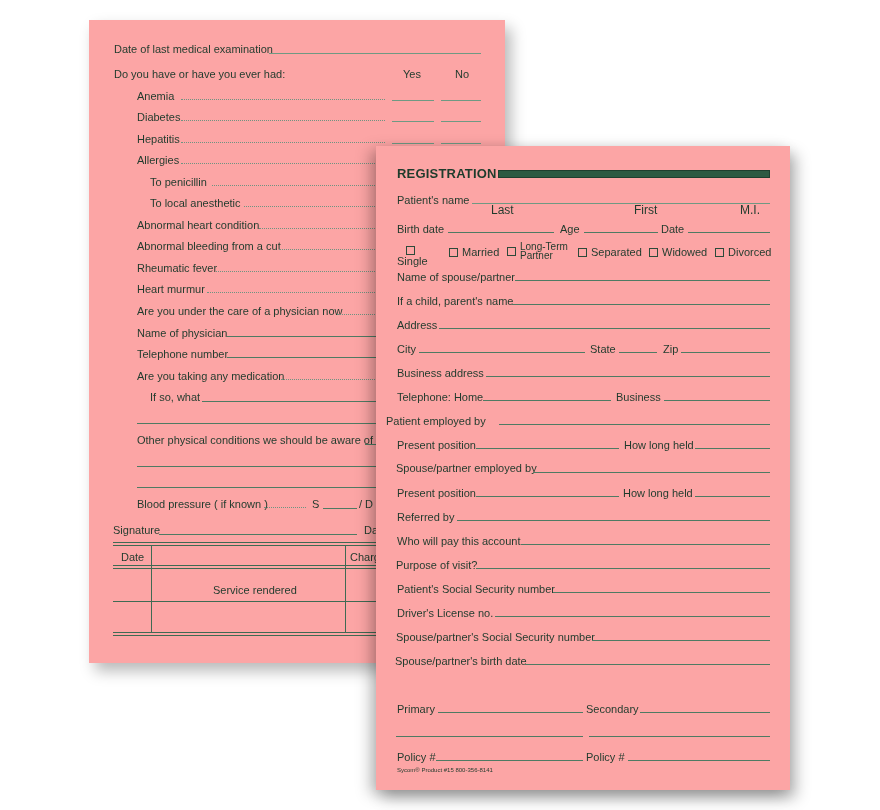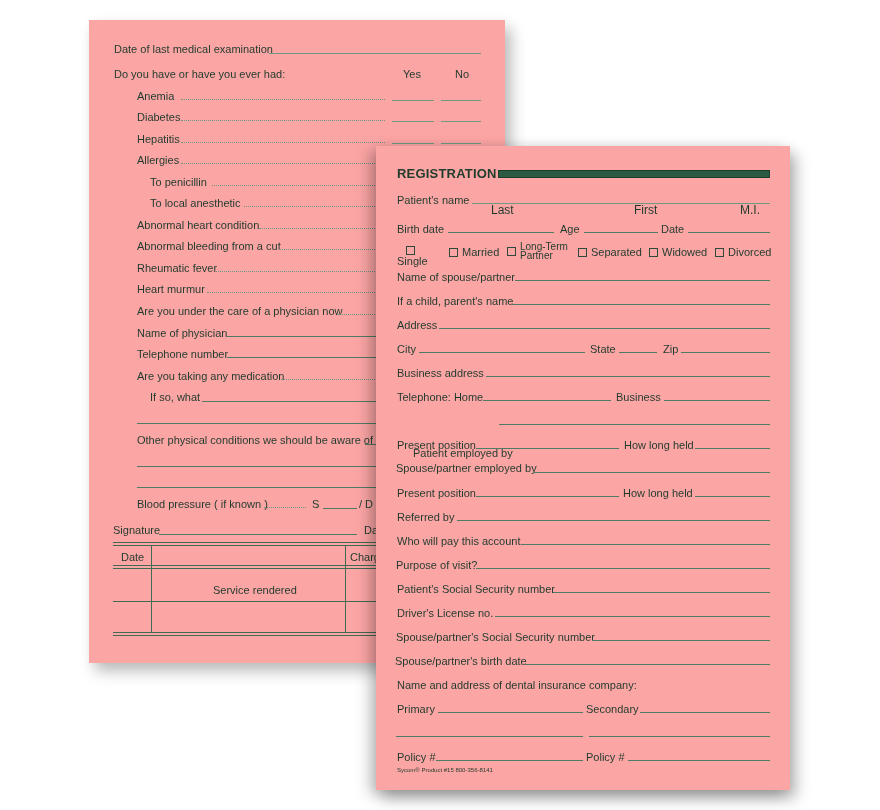--- a/index.html
+++ b/index.html
@@ -209,21 +209,21 @@
   <div class="line" style="left:305px;top:206px;width:89px;"></div>
 
   <span class="abs" style="left:21px;top:221px;">Business address</span>
   <div class="line" style="left:110px;top:230px;width:284px;"></div>
 
   <span class="abs" style="left:21px;top:245px;">Telephone: Home</span>
   <div class="line" style="left:107px;top:254px;width:128px;"></div>
   <span class="abs" style="left:240px;top:245px;">Business</span>
   <div class="line" style="left:288px;top:254px;width:106px;"></div>
 
-  <span class="abs" style="left:37px;top:269px;margin-top:32px;">Patient employed by</span>
+  <span class="abs" style="left:10px;top:269px;">Patient employed by</span>
   <div class="line" style="left:123px;top:278px;width:271px;"></div>
 
   <span class="abs" style="left:21px;top:293px;">Present position</span>
   <div class="line" style="left:100px;top:302px;width:143px;"></div>
   <span class="abs" style="left:248px;top:293px;">How long held</span>
   <div class="line" style="left:319px;top:302px;width:75px;"></div>
 
   <span class="abs" style="left:20px;top:316px;">Spouse/partner employed by</span>
   <div class="line" style="left:157px;top:326px;width:237px;"></div>
 
@@ -246,21 +246,20 @@
 
   <span class="abs" style="left:21px;top:461px;">Driver's License  no.</span>
   <div class="line" style="left:119px;top:470px;width:275px;"></div>
 
   <span class="abs" style="left:20px;top:485px;">Spouse/partner's Social Security number</span>
   <div class="line" style="left:216px;top:494px;width:178px;"></div>
 
   <span class="abs" style="left:19px;top:509px;">Spouse/partner's birth date</span>
   <div class="line" style="left:149px;top:518px;width:245px;"></div>
 
-  <span class="abs" style="left:21px;top:533px;">Name and address of dental insurance company:</span>
 
   <span class="abs" style="left:21px;top:557px;">Primary</span>
   <div class="line" style="left:62px;top:566px;width:145px;"></div>
   <span class="abs" style="left:210px;top:557px;">Secondary</span>
   <div class="line" style="left:264px;top:566px;width:130px;"></div>
 
   <div class="line" style="left:20px;top:590px;width:187px;"></div>
   <div class="line" style="left:213px;top:590px;width:181px;"></div>
 
   <span class="abs" style="left:21px;top:605px;">Policy #</span>

